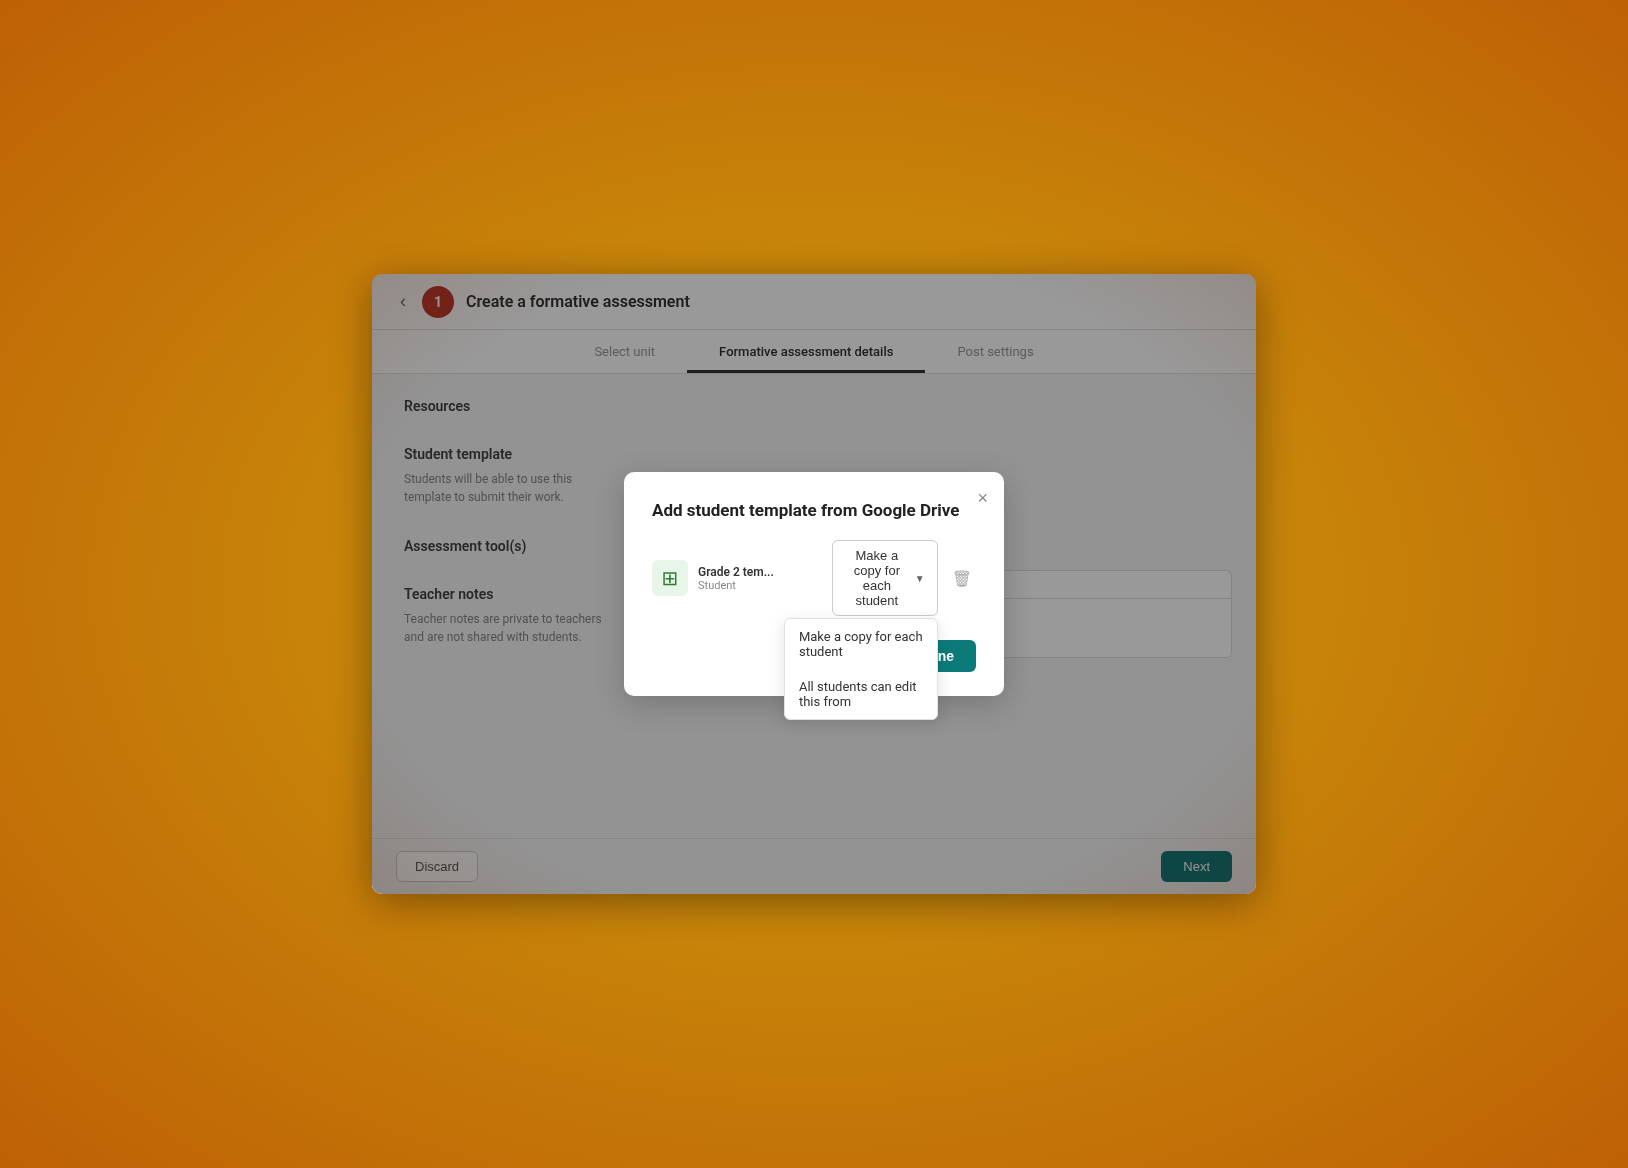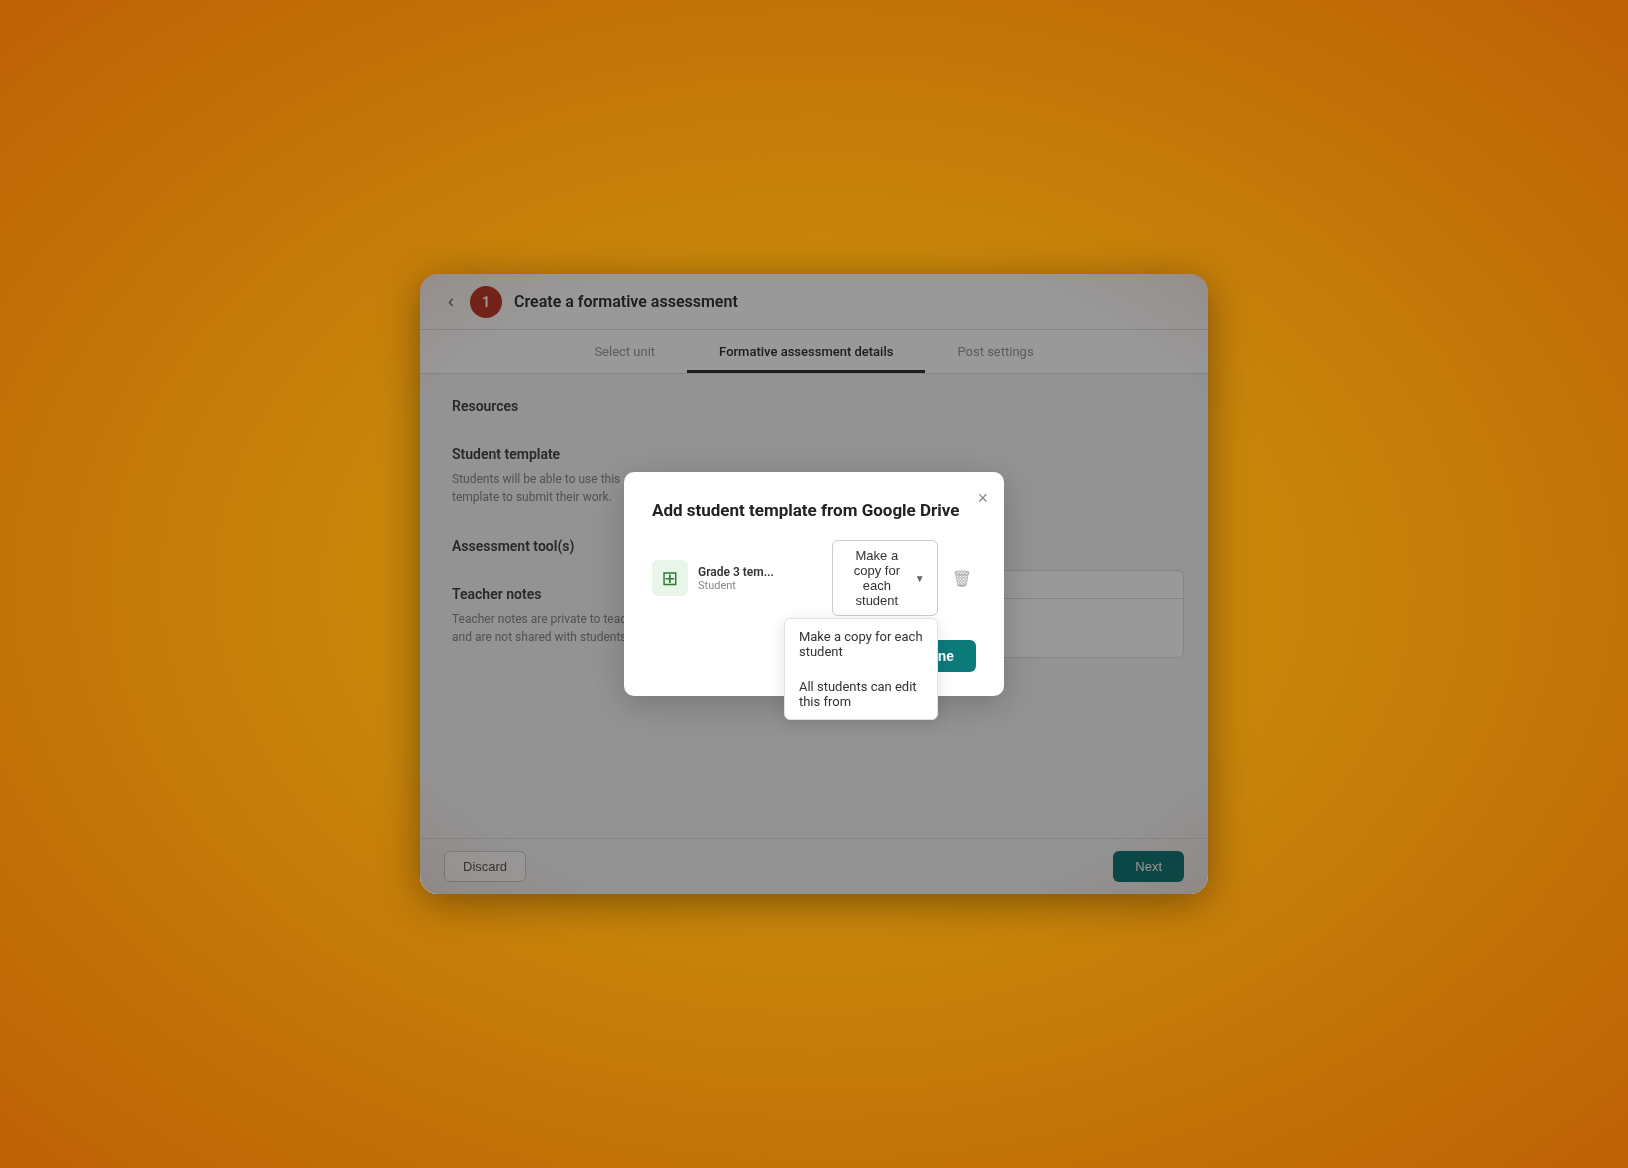--- a/index.html
+++ b/index.html
@@ -16,24 +16,24 @@
 
     .outer-glow {
       position: absolute;
       inset: 0;
       background: radial-gradient(ellipse at center, transparent 40%, rgba(180,60,0,0.5) 100%);
       pointer-events: none;
       z-index: 10;
     }
 
     .app-window {
-      width: 788px;
+      width: 884px;
       height: 620px;
       background: #b91c1c;
-      border-radius: 18px;
+      border-radius: 10px;
       overflow: hidden;
       position: relative;
       box-shadow: 0 8px 40px rgba(0,0,0,0.4);
     }
 
     
     .app-header {
       background: #fff;
       border-bottom: 1px solid #e0e0e0;
       padding: 0 24px;
@@ -440,21 +440,21 @@
   <div class="modal-overlay">
     <div class="modal">
       <div class="modal-title">Add student template from Google Drive</div>
       <button class="modal-close">×</button>
 
       <div class="file-row">
         <div class="file-icon">
           <span style="color:#2e7d32; font-size:20px;">⊞</span>
         </div>
         <div class="file-info">
-          <div class="file-name">Grade 3 tem...</div>
+          <div class="file-name">Grade 2 tem...</div>
           <div class="file-type">Student</div>
         </div>
 
         <div class="dropdown-wrapper">
           <button class="dropdown-btn">
             <span>Make a copy for each student</span>
             <span class="dropdown-arrow">▼</span>
           </button>
 
           <div class="dropdown-menu">

